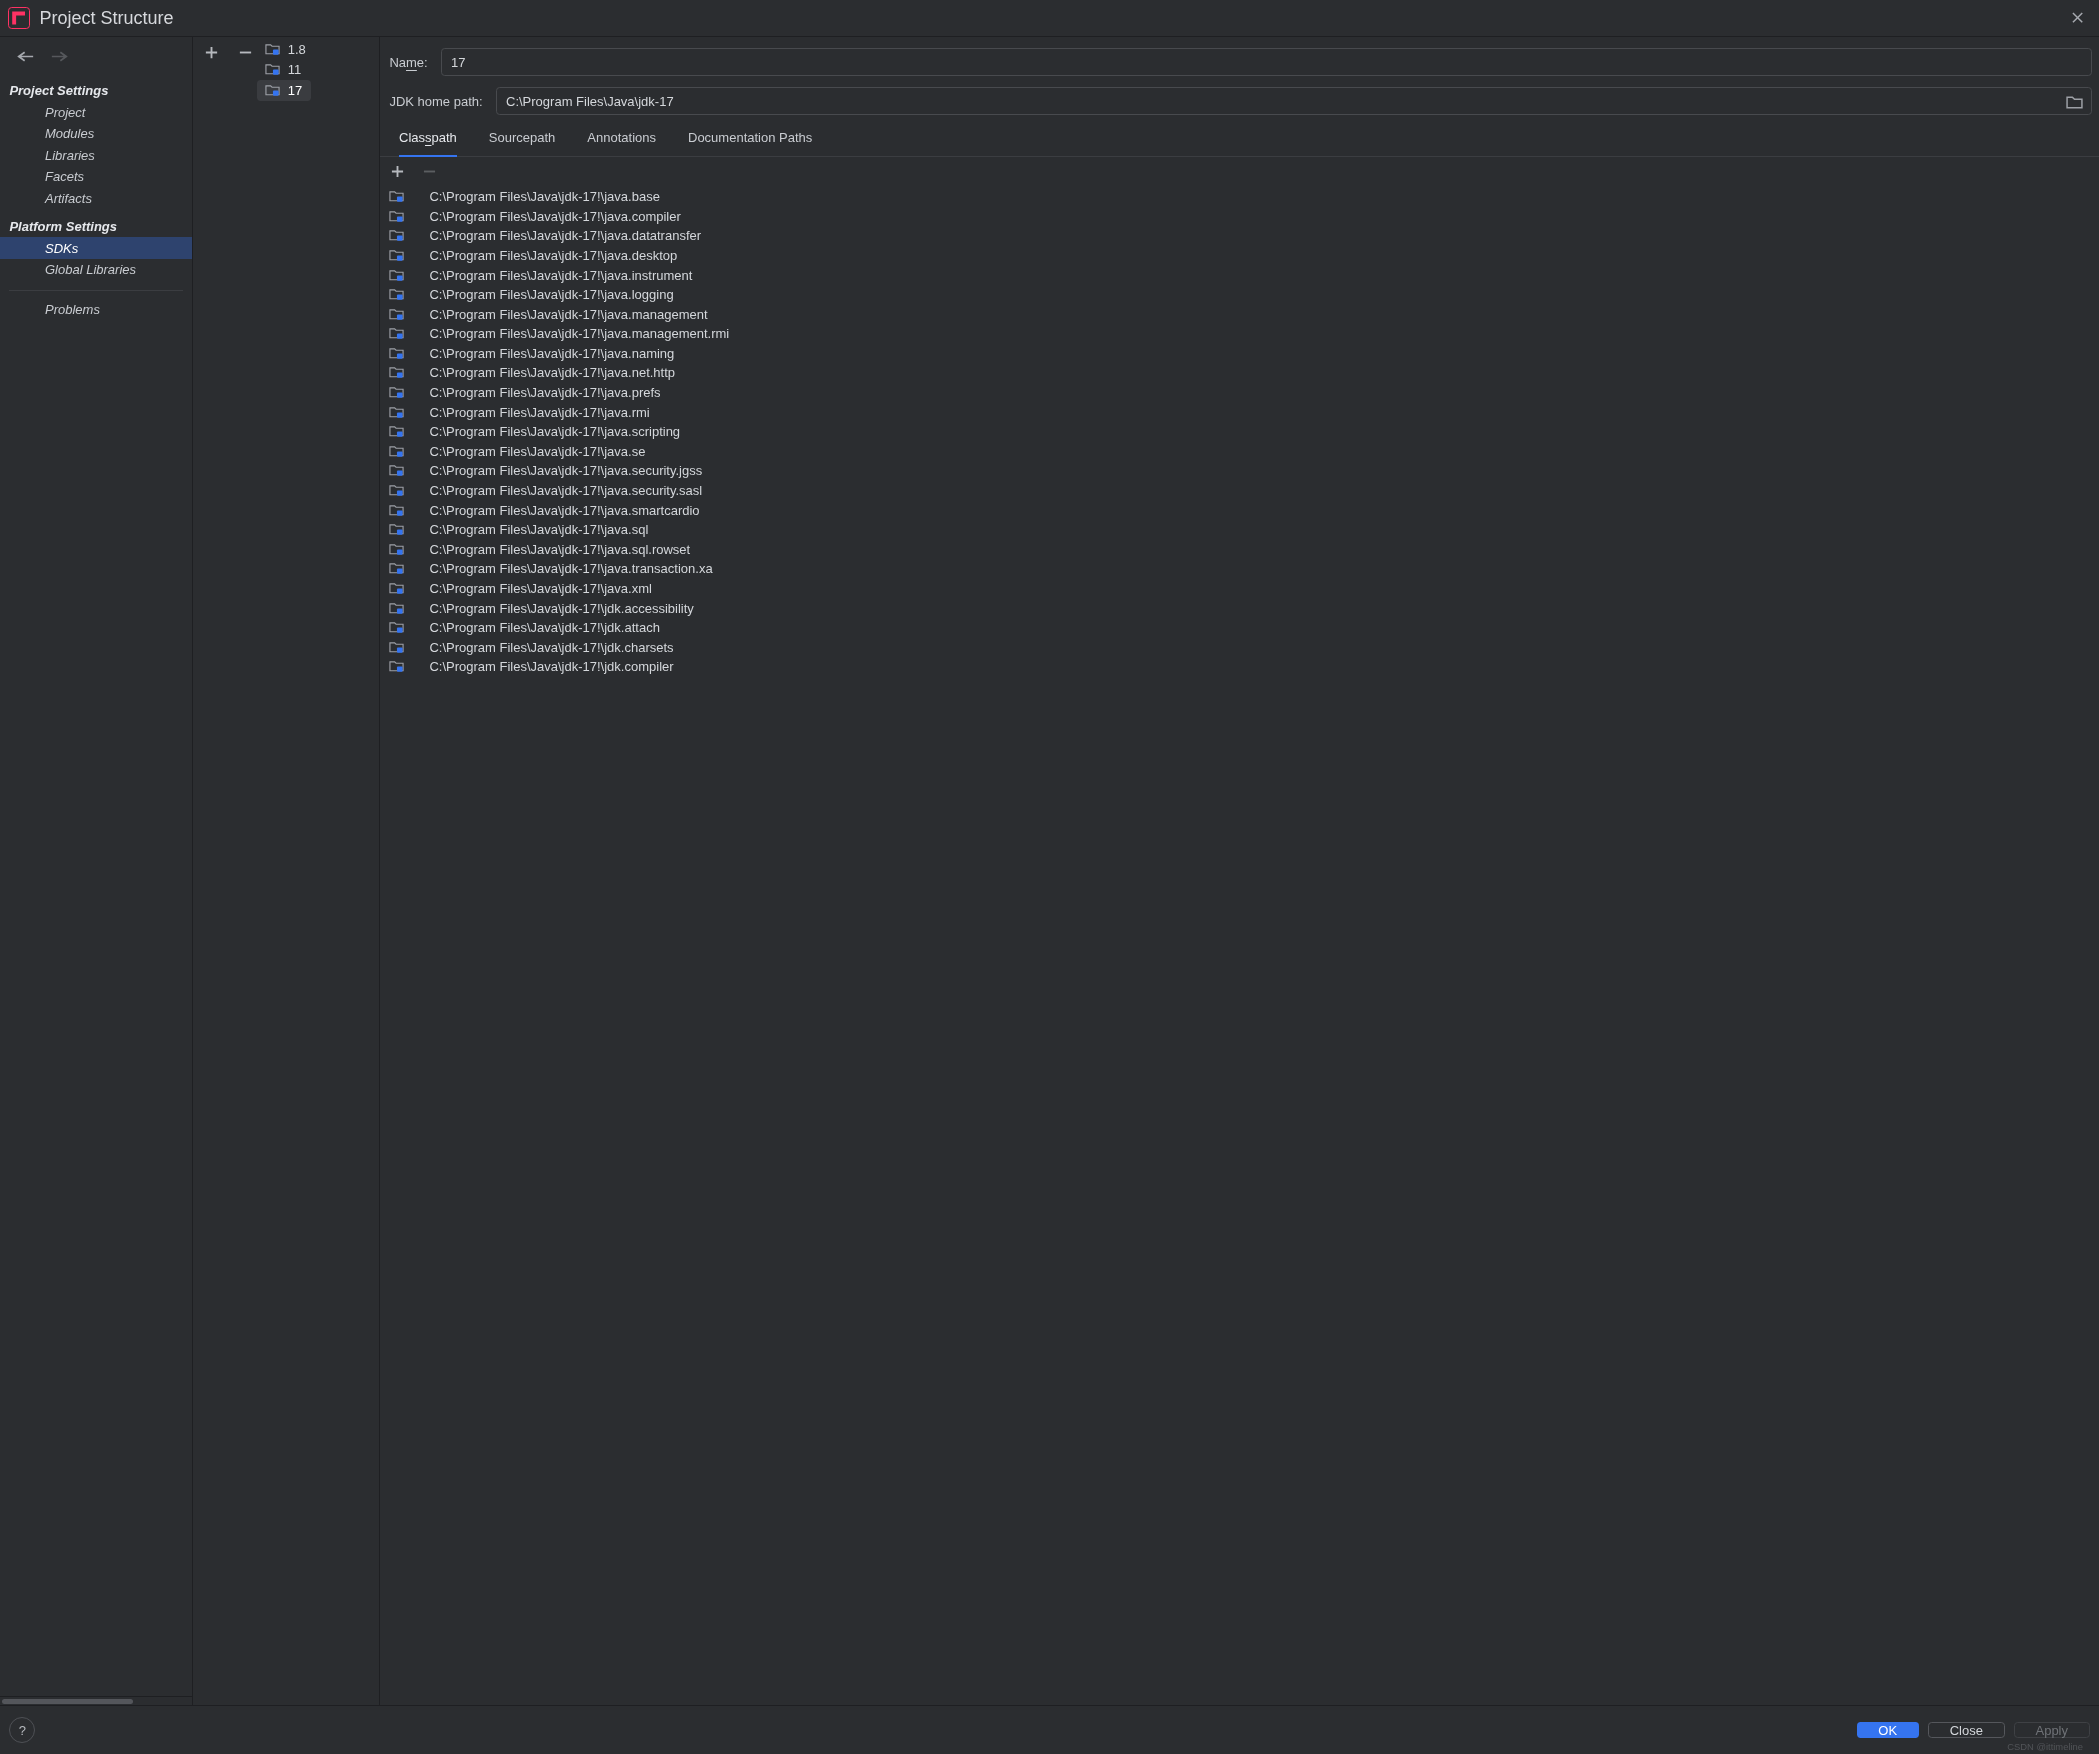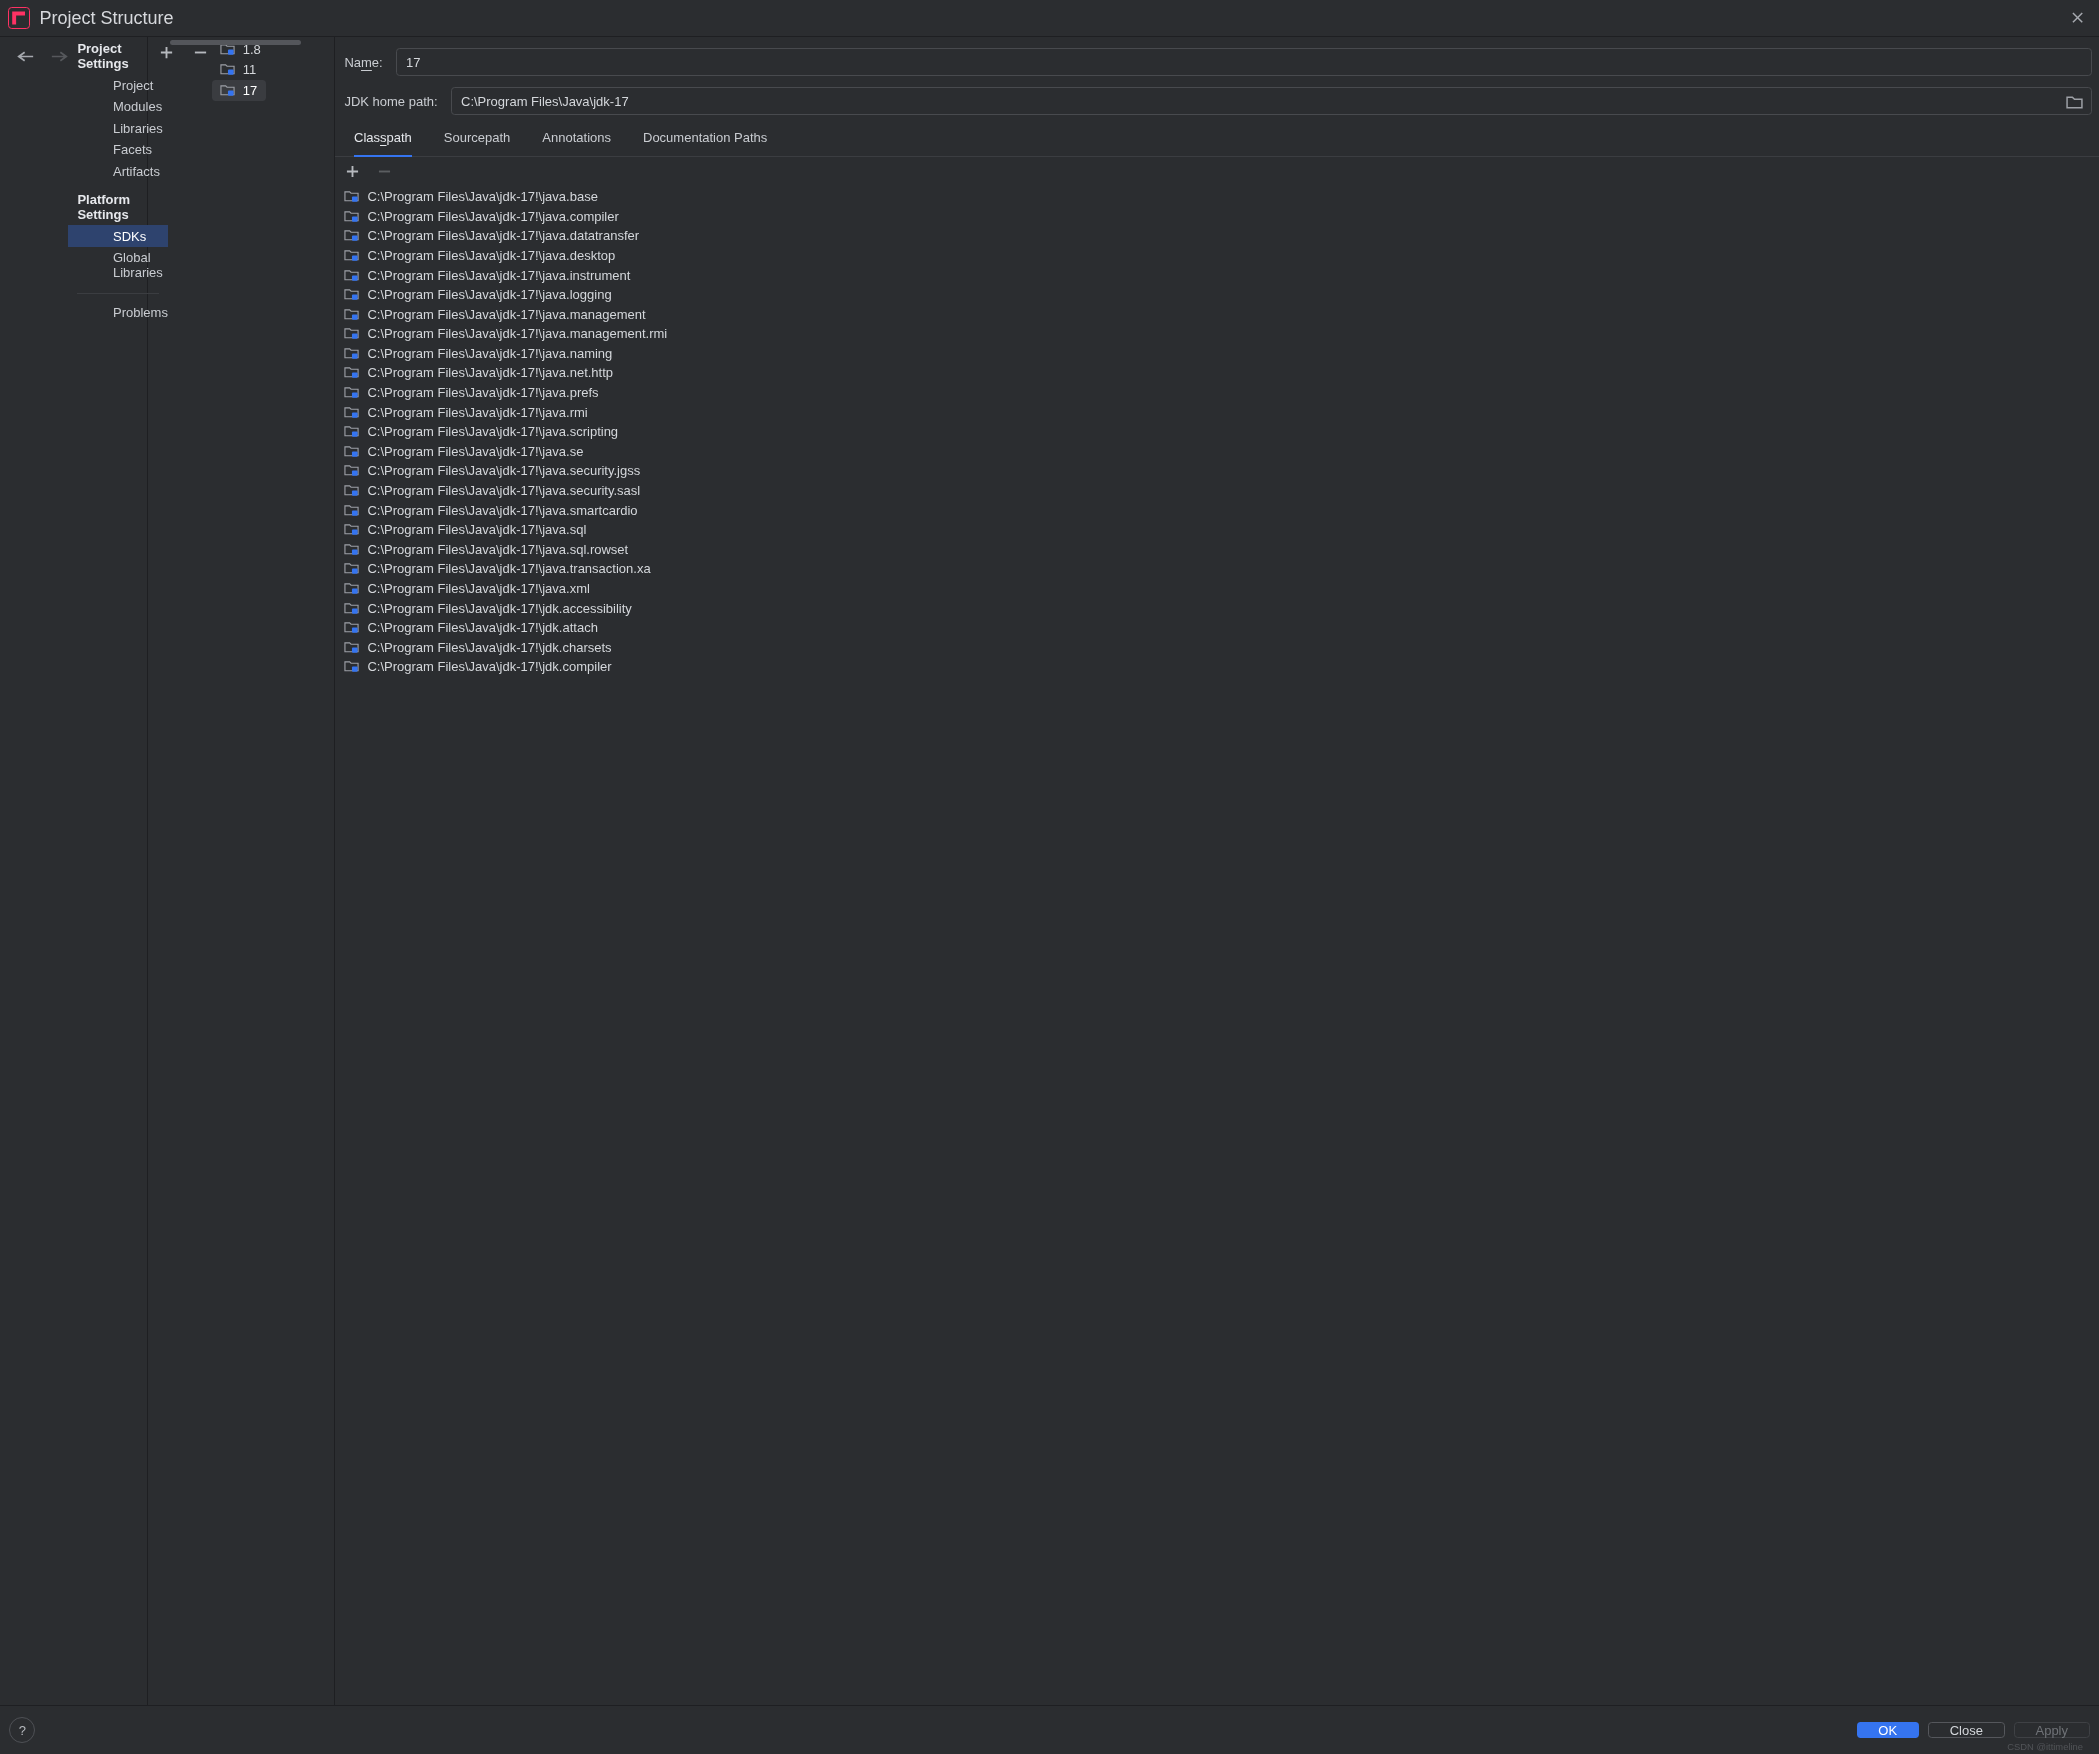--- a/index.html
+++ b/index.html
@@ -45,24 +45,25 @@
 
   
   .shell {
     display: flex;
     height: calc(100% - 37px - 49px);
     font-size: 13px;
   }
 
   
   .sidebar {
-    width: 148px;
+    width: 193px;
     border-right: 0.9px solid #1e1f22;
     display: flex;
-    flex-direction: row;
+    flex-direction: column;
+    font-style: italic;
   }
   .navback {
     display: flex; gap: 17px;
     padding: 13px 0 13px 17px;
   }
   .navback span { color: #a6a9af; cursor: pointer; }
   .navback span.disabled { opacity: 0.35; cursor: default; }
   .navback svg { width: 17px; height: 13px; stroke: currentColor; fill: none; stroke-width: 2; }
 
   .section-title {
@@ -179,21 +180,21 @@
   .list-toolbar span.disabled { opacity: 0.35; cursor: default; }
   .list-toolbar svg { width: 13px; height: 13px; stroke: currentColor; stroke-width: 2; fill: none; }
 
   ul.classpath {
     list-style: none;
     overflow: auto;
     flex: 1;
     padding-right: 3.7px;
   }
   ul.classpath li {
-    display: flex; align-items: center; gap: 8px;
+    display: flex; align-items: center; gap: 25px;
     padding: 2.3px 5.6px 2.3px 9.4px;
     color: #d4d7db;
     cursor: pointer;
   }
 
   ul.classpath::-webkit-scrollbar { width: 9.4px; }
   ul.classpath::-webkit-scrollbar-track { background: transparent; }
   ul.classpath::-webkit-scrollbar-thumb { background: #484a4e; border-radius: 5.6px; }
 
   

